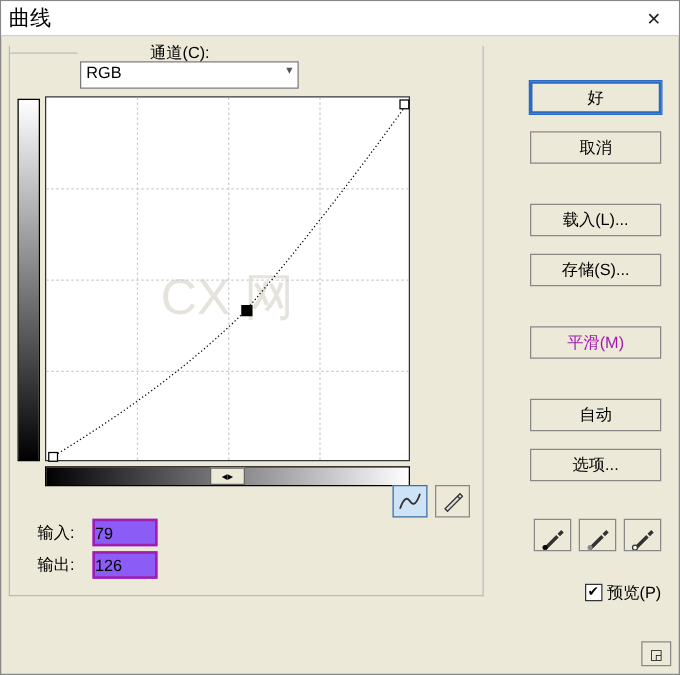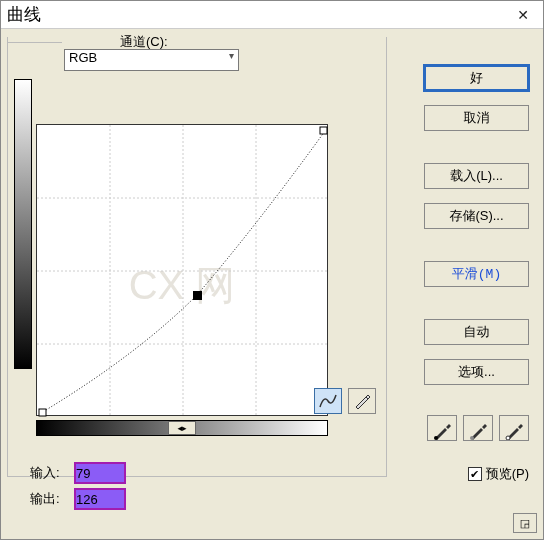--- a/index.html
+++ b/index.html
@@ -12,37 +12,37 @@
 .left { flex: 0 0 380px; display: flex; flex-direction: column; }
 .group { border: 1px solid #bbb; border-top: none; padding: 6px; position: relative; padding-top:12px; height: 440px; }
 .group-top { position:absolute; top:0; left:0; right:0; height:10px; display:flex; align-items:center;}
 .group-top .line{height:1px; background:#bbb; flex:1;}
 .group-top .lab{ padding:0 4px; margin-left:54px; color:#000;}
 .chan-row { display: flex; align-items: center; gap: 4px; margin-bottom: 6px; padding-left:50px;}
 .chan-select { width: 175px; height: 22px; border: 1px solid #7a7a7a; background: #fff; padding: 0 4px; display:flex; align-items:flex-start; justify-content:space-between;}
 .chan-select .arrow{font-size:10px; color:#555;}
 .curve-area { display: flex; gap: 4px; }
 .vgrad { width: 18px; height: 290px; border: 1px solid #000; background: linear-gradient(to top, #000, #fff); margin-top:2px;}
-.curve-box { width: 292px; height: 292px; position: relative; border: 1px solid #333; background: #fff; margin-top: 47px; }
+.curve-box { width: 292px; height: 292px; position: relative; border: 1px solid #333; background: #fff; }
 .curve-box svg { position: absolute; top:0; left:0; }
 .hgrad-row { display:flex; margin-top:4px;}
 .hgrad-spacer{width:22px;}
 .hgrad { width: 292px; height: 16px; border: 1px solid #000; background: linear-gradient(to right, #000, #fff); position: relative; }
 .hgrad .midbtn { position:absolute; left:50%; top:0; transform:translateX(-50%); width:28px; height:14px; background:#ece9d8; border:1px solid #666; font-size:9px; display:flex; align-items:center; justify-content:center; }
 .io-row { display:flex; flex-direction:column; gap:4px; margin-top:26px; padding-left:16px; }
 .io-line{ display:flex; align-items:center; gap:4px;}
 .io-label{ width:40px; text-align:left;}
 .io-input{ width:52px; height:22px; border:2px solid #a21caf; background:#8b5cf6; padding:0 0; text-align:left;}
 .tool-row{ position:absolute; right:10px; bottom:62px; display:flex; gap:6px;}
 .toolbtn{ width:28px; height:26px; border:1px solid #888; background:#ece9d8; display:flex; align-items:center; justify-content:center;}
 .toolbtn.sel{ background:#cfe3f7; border:1px solid #3a6ea5;}
 .right { flex:1; display:flex; flex-direction:column; align-items:flex-end; padding-top:28px; padding-right:8px; gap:14px;}
 .btn { width:105px; height:26px; border:1px solid #888; background:#ece9d8; display:flex; align-items:center; justify-content:center; cursor:pointer;}
 .btn.default { border:2px solid #2a6ac1; box-shadow:0 0 0 1px #2a6ac1;}
-.btn.disabled { color:#1d4ed8;font-family:Liberation Mono, monospace; }
+.btn.disabled { color:#a21caf; }
 .spacer1{height:4px;}
 .eyedrops{ display:flex; gap:6px; margin-top:16px;}
 .eye{ width:30px; height:26px; border:1px solid #888; background:#ece9d8; display:flex; align-items:flex-end; justify-content:center;}
 .preview-row{ display:flex; align-items:center; gap:4px; margin-top:10px;}
 .cb{ width:14px; height:14px; border:1px solid #333; background:#fff; display:inline-flex; align-items:center; justify-content:center; font-size:11px; line-height:1;}
 .resize{ position:absolute; right:6px; bottom:6px; width:24px; height:20px; border:1px solid #888; display:flex; align-items:center; justify-content:center; font-size:11px;}
 .watermark{position:absolute; left:50%; top:55%; transform:translate(-50%,-50%); font-size:40px; color:#e6e3dc; pointer-events:none;}
 </style>
 </head>
 <body>

